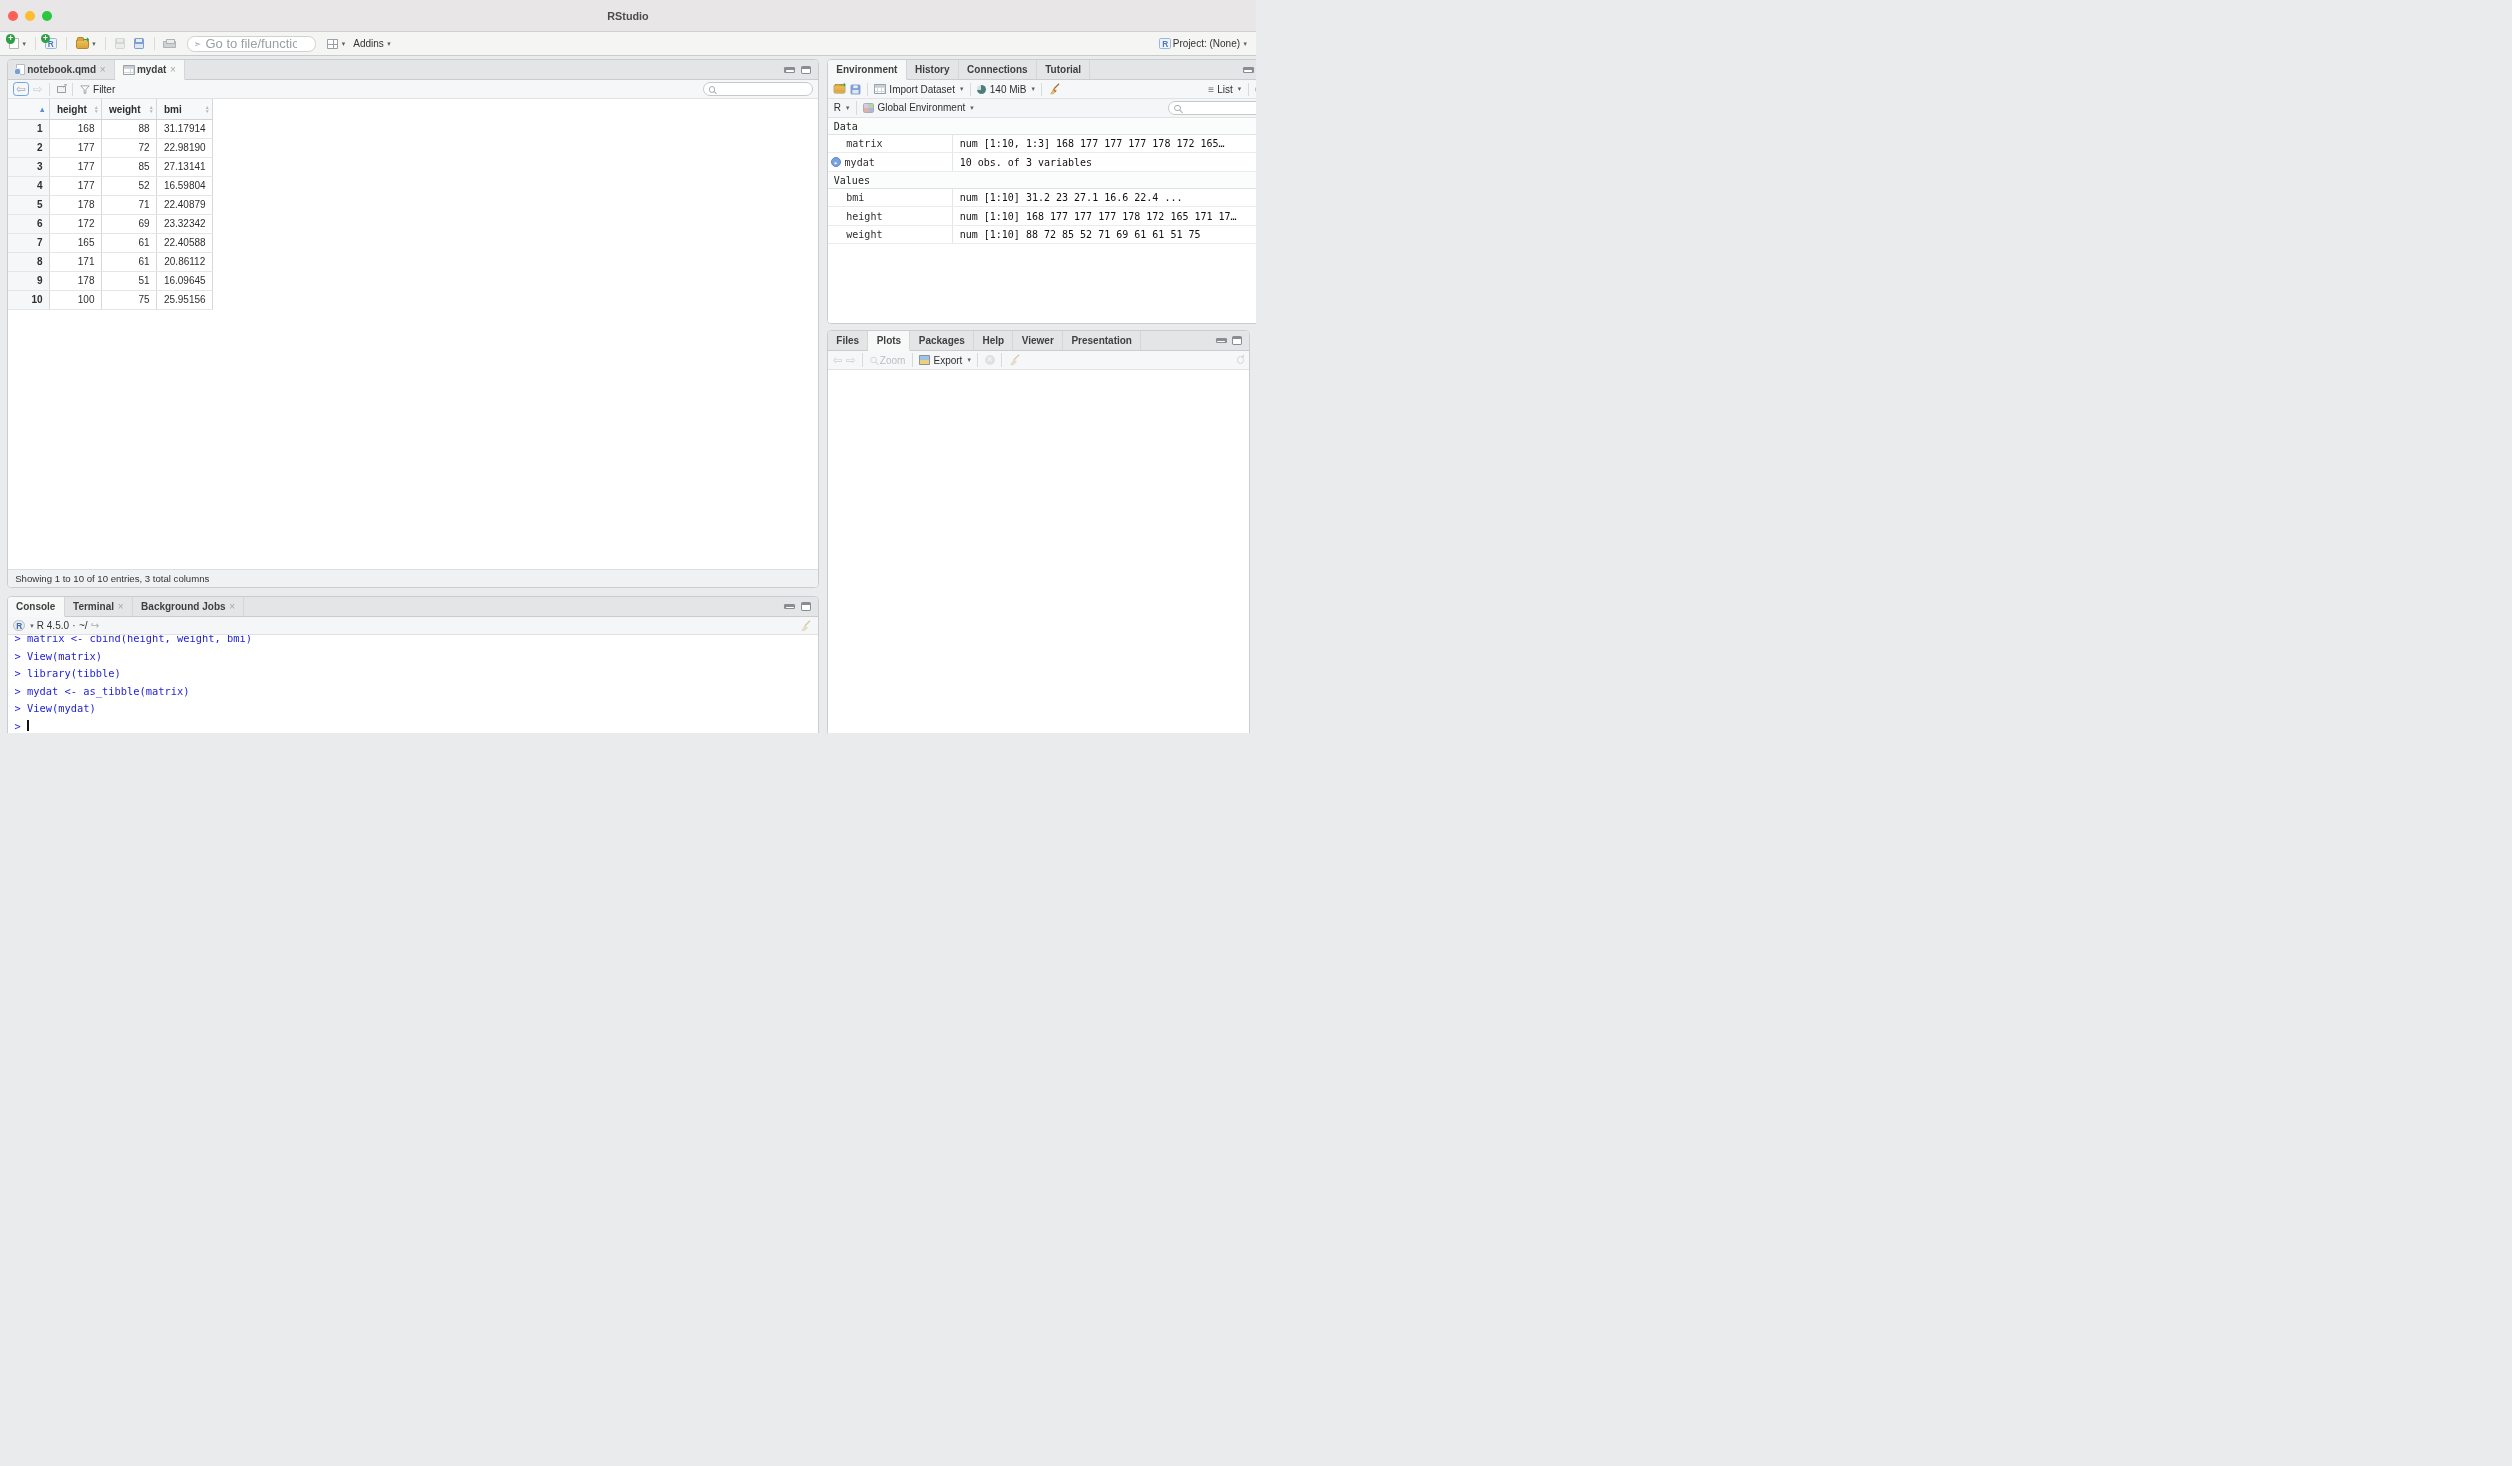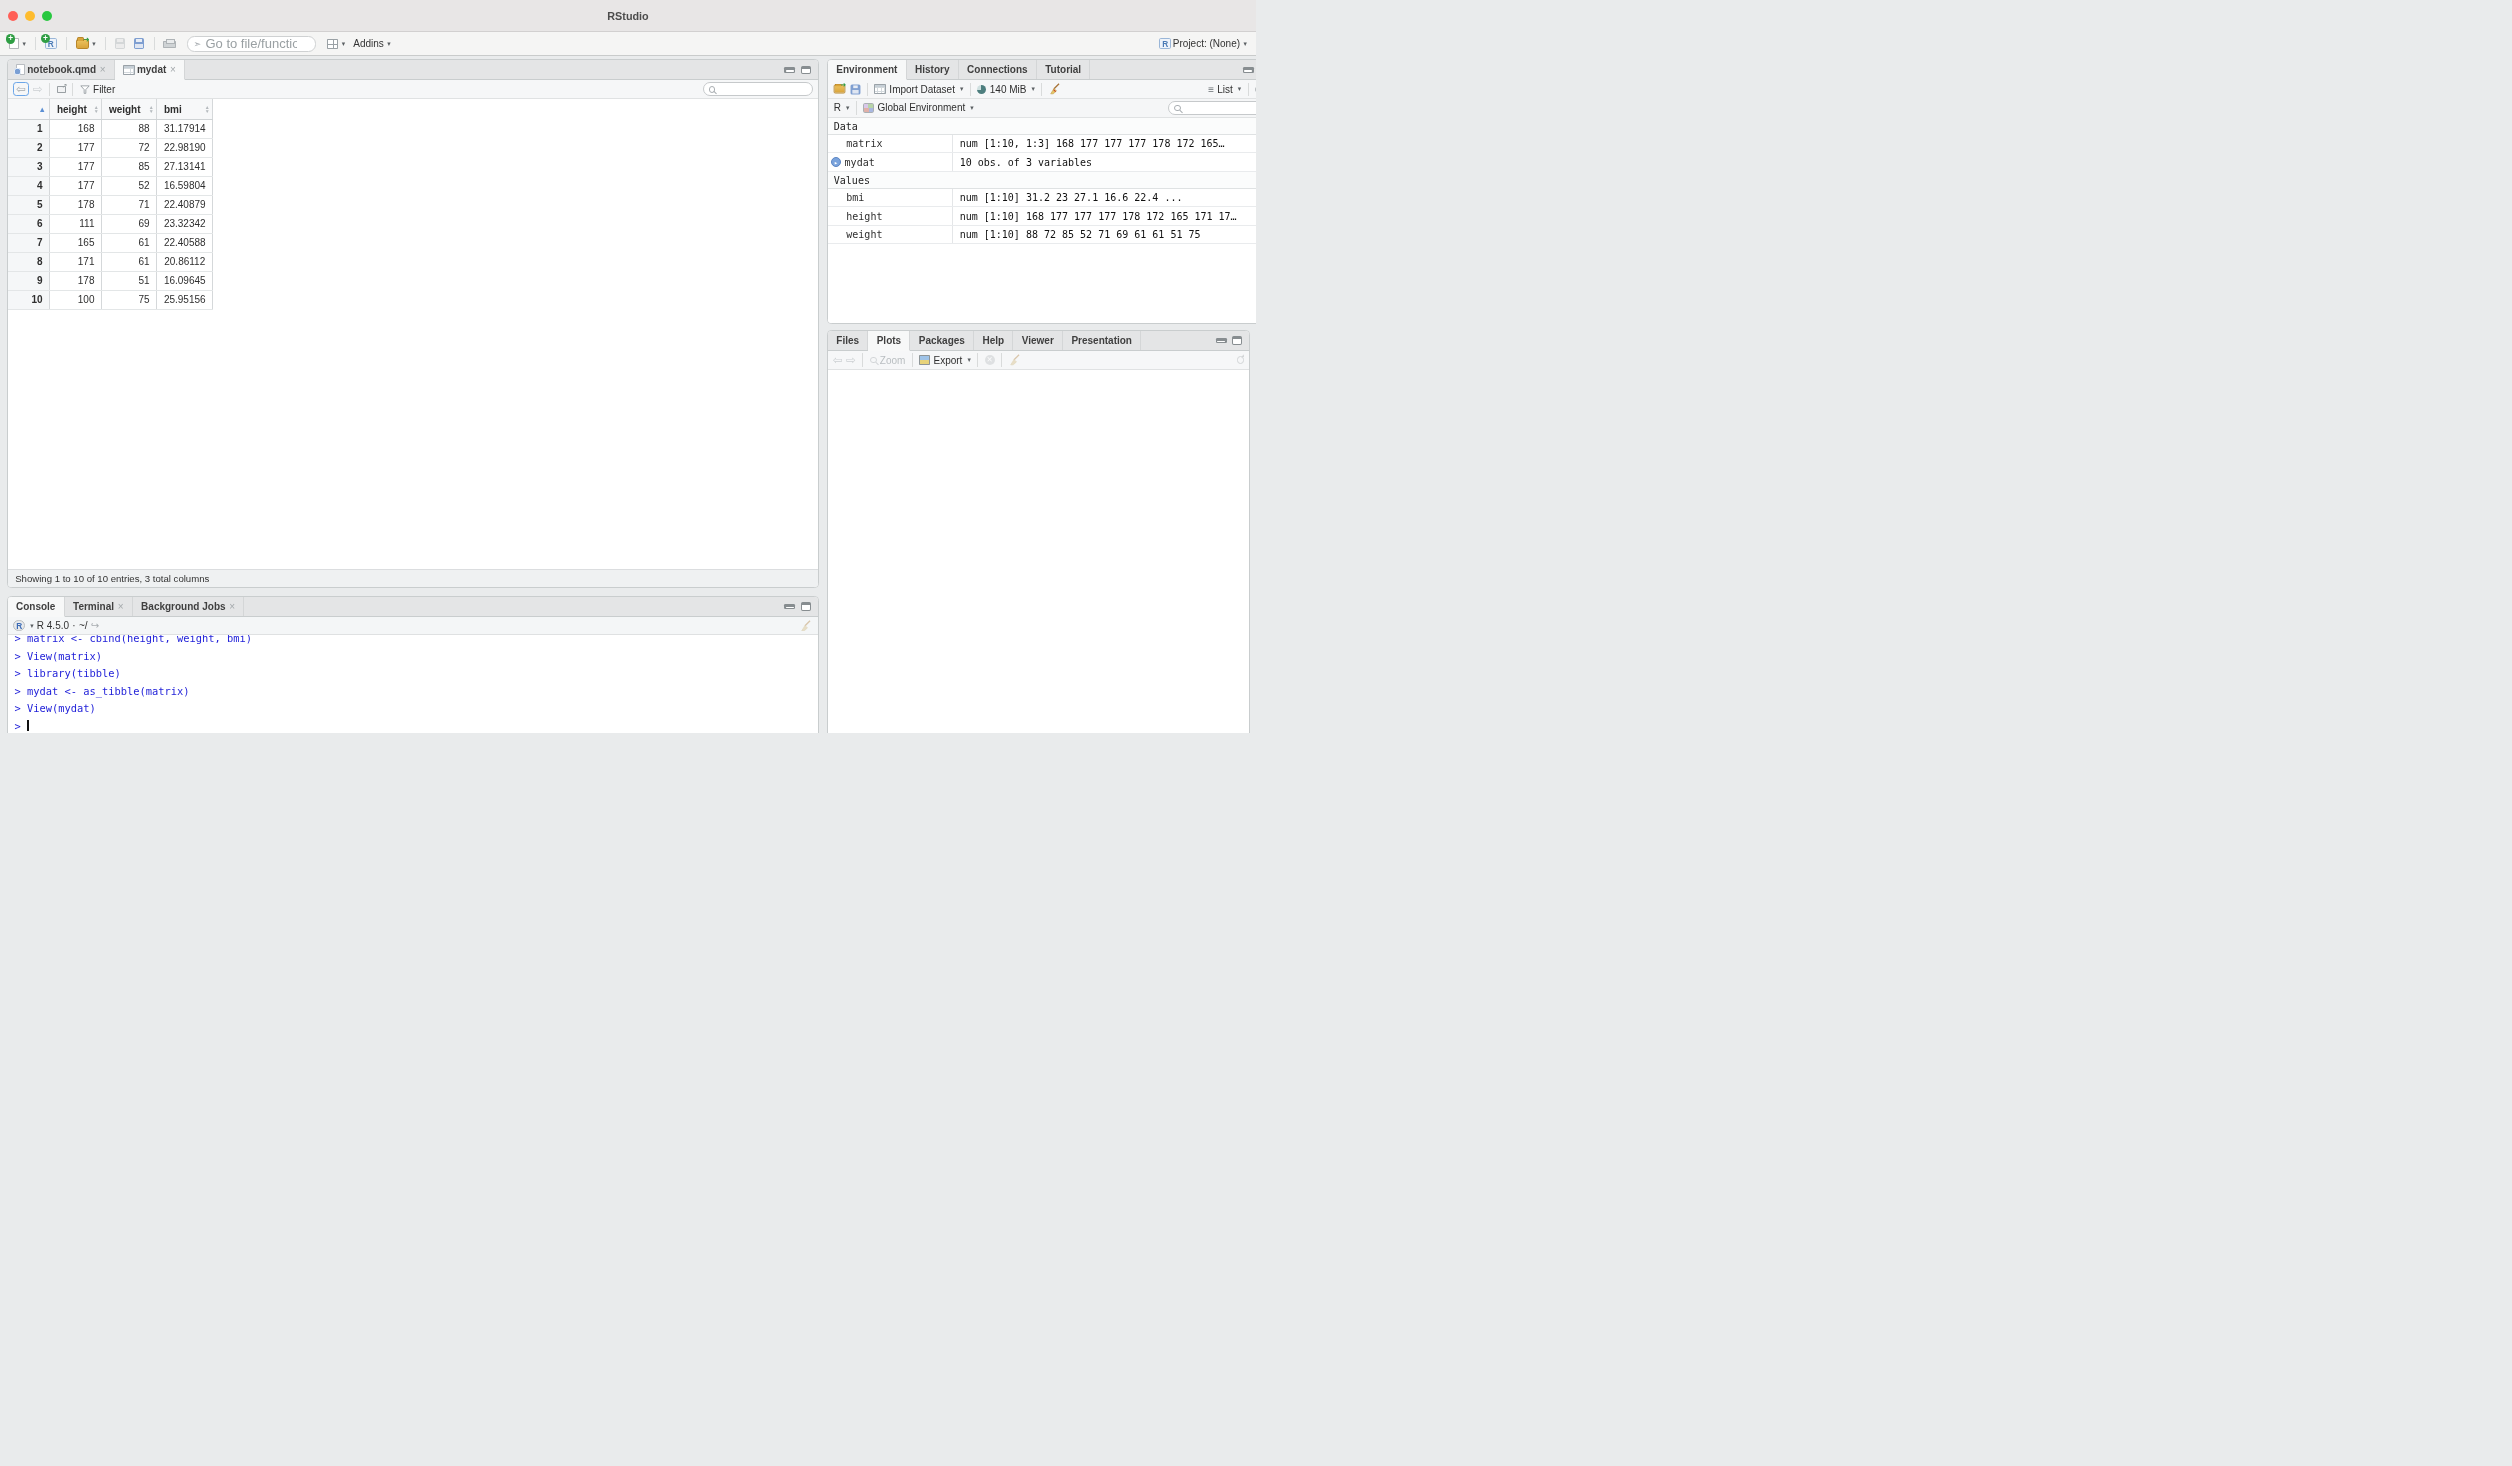--- a/index.html
+++ b/index.html
@@ -276,21 +276,21 @@
               <td class="bmi">16.59804</td>
             </tr>
             <tr>
               <td class="rownum">5</td>
               <td class="num">178</td>
               <td class="num">71</td>
               <td class="bmi">22.40879</td>
             </tr>
             <tr>
               <td class="rownum">6</td>
-              <td class="num">111</td>
+              <td class="num">172</td>
               <td class="num">69</td>
               <td class="bmi">23.32342</td>
             </tr>
             <tr>
               <td class="rownum">7</td>
               <td class="num">165</td>
               <td class="num">61</td>
               <td class="bmi">22.40588</td>
             </tr>
             <tr>

